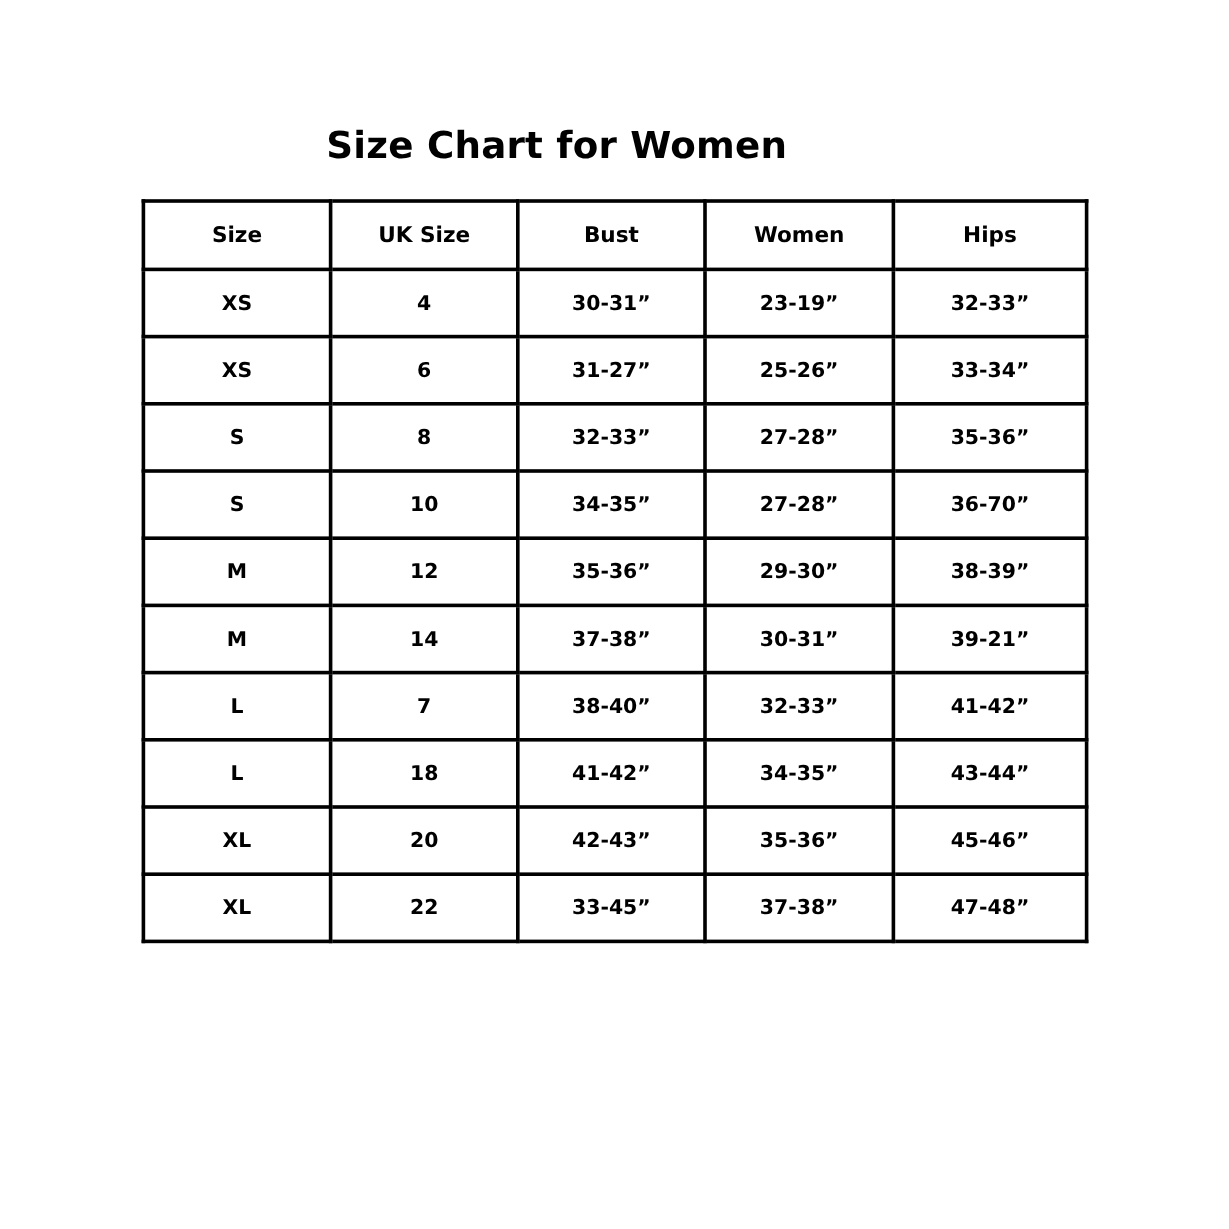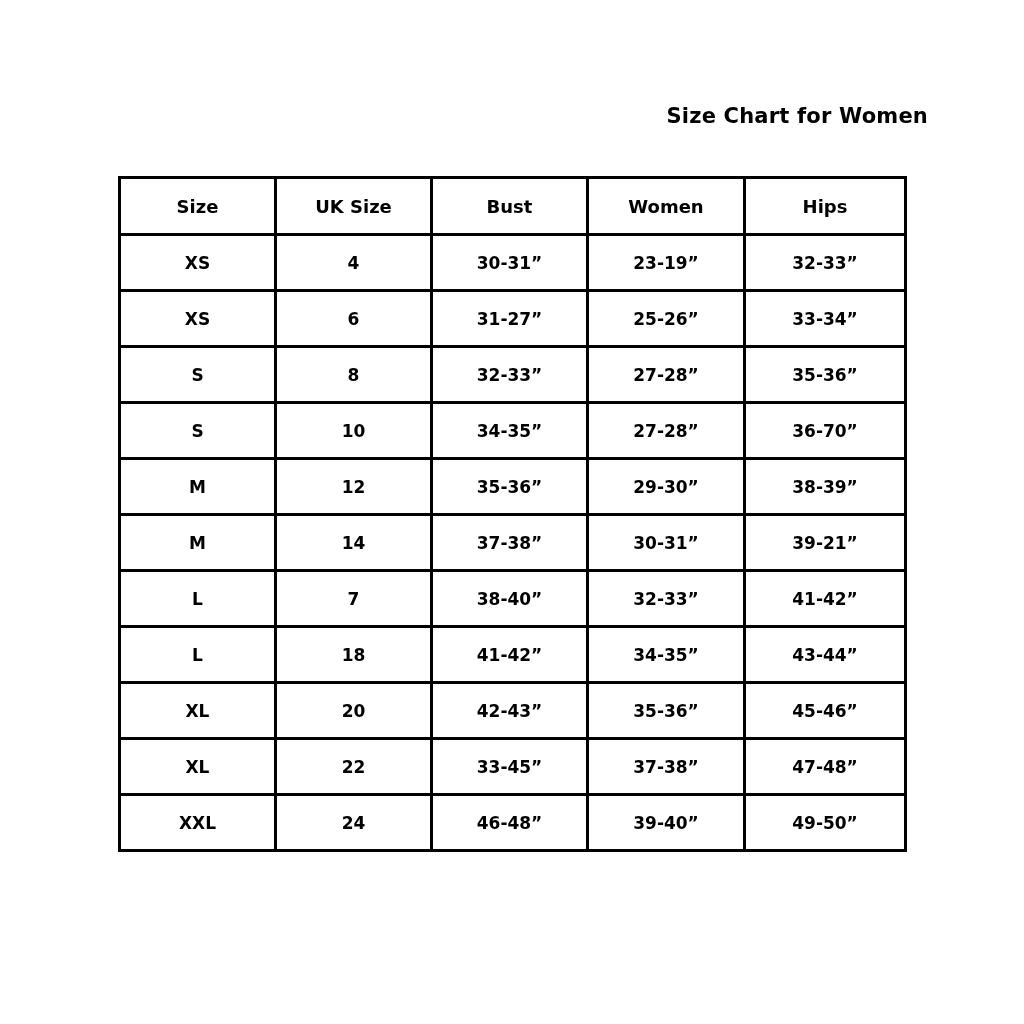--- a/index.html
+++ b/index.html
@@ -18,29 +18,29 @@
     position: relative;
     width: 1024px;
     height: 1024px;
     box-sizing: border-box;
   }
   .chart-title {
     position: absolute;
     top: 104px;
     left: 0;
     width: 928px;
-    text-align: right;
-    font-size: 21px;
+    text-align: center;
+    font-size: 31px;
     font-weight: bold;
     letter-spacing: 0.2px;
     line-height: 1.2;
   }
   .table-wrap {
     position: absolute;
-    top: 176px;
+    top: 166px;
     left: 118px;
     width: 786px;
   }
   table.size-chart {
     border-collapse: collapse;
     width: 786px;
     table-layout: fixed;
   }
   table.size-chart td,
   table.size-chart th {
@@ -152,24 +152,17 @@
           <td>35-36”</td>
           <td>45-46”</td>
         </tr>
         <tr>
           <td>XL</td>
           <td>22</td>
           <td>33-45”</td>
           <td>37-38”</td>
           <td>47-48”</td>
         </tr>
-        <tr>
-          <td>XXL</td>
-          <td>24</td>
-          <td>46-48”</td>
-          <td>39-40”</td>
-          <td>49-50”</td>
-        </tr>
       </tbody>
     </table>
   </div>
 
 </div>
 
 </body></html>

